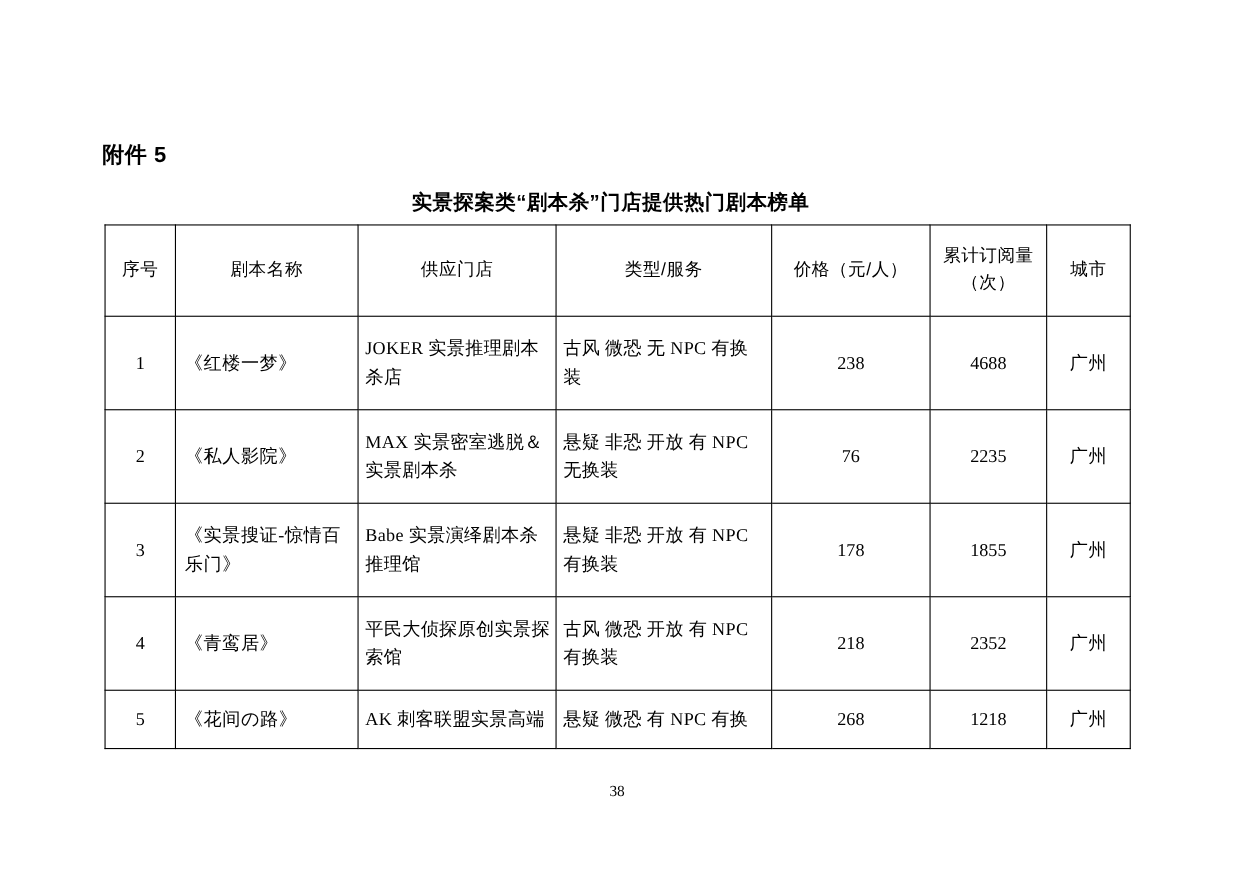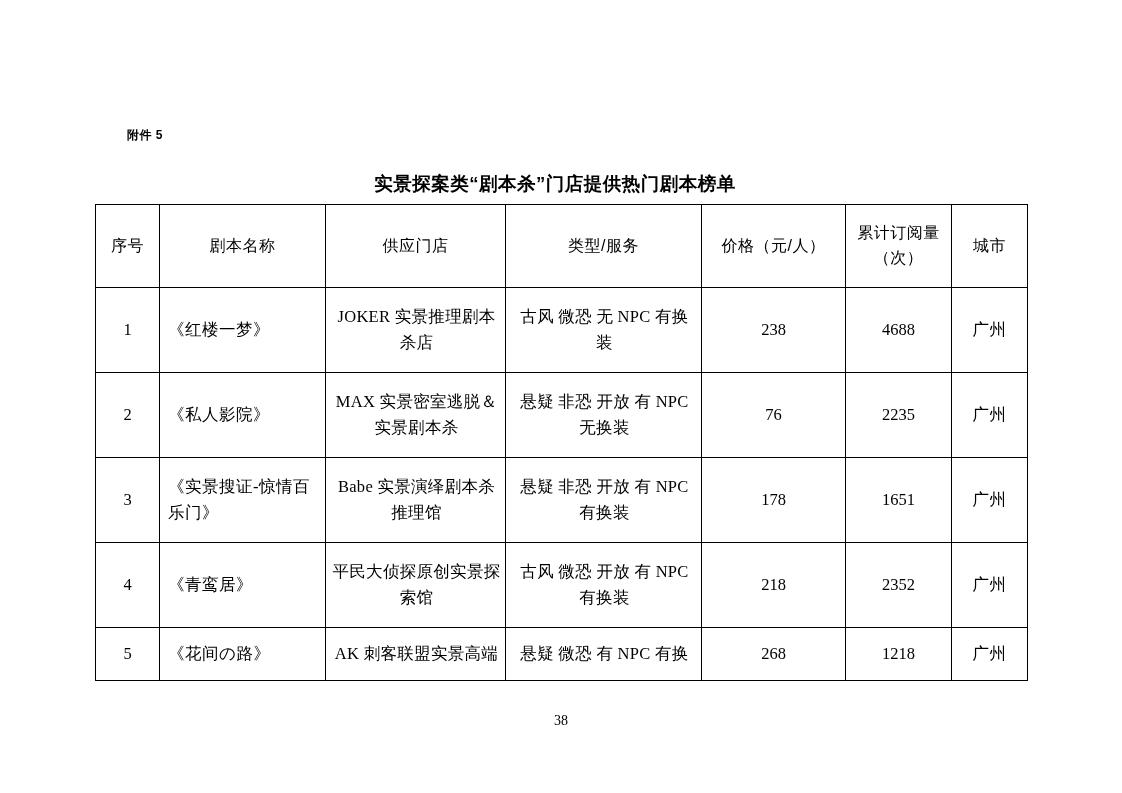--- a/index.html
+++ b/index.html
@@ -20,23 +20,22 @@
     left: 0; top: 0;
     width: 1122px;
     height: 793px;
   }
   .attachment-label {
     position: absolute;
     left: 93px;
     top: 127px;
     font-family: "Liberation Sans", sans-serif;
     font-weight: bold;
-    font-size: 12px;
+    font-size: 20px;
     letter-spacing: 0.5px;
-    margin-left: 34px;
   }
   .doc-title {
     position: absolute;
     left: 0;
     top: 171px;
     width: 1110px;
     text-align: center;
     font-family: "Liberation Sans", sans-serif;
     font-weight: bold;
     font-size: 18.5px;
@@ -82,21 +81,21 @@
   }
   tbody td.idx {
     text-align: center;
   }
   tbody td.name {
     text-align: left;
     padding: 0 8px;
     letter-spacing: 0.5px;
   }
   tbody td.shop, tbody td.type {
-    text-align: center;
+    text-align: left;
     padding: 0 4px 0 6px;
     letter-spacing: 0.3px;
   }
   tbody td.price, tbody td.subs {
     text-align: center;
   }
   tbody td.city {
     text-align: center;
     letter-spacing: 0.5px;
   }
@@ -159,21 +158,21 @@
         <td class="price">76</td>
         <td class="subs">2235</td>
         <td class="city">广州</td>
       </tr>
       <tr>
         <td class="idx">3</td>
         <td class="name">《实景搜证-惊情百乐门》</td>
         <td class="shop">Babe 实景演绎剧本杀推理馆</td>
         <td class="type">悬疑 非恐 开放 有 NPC 有换装</td>
         <td class="price">178</td>
-        <td class="subs">1651</td>
+        <td class="subs">1855</td>
         <td class="city">广州</td>
       </tr>
       <tr>
         <td class="idx">4</td>
         <td class="name">《青鸾居》</td>
         <td class="shop">平民大侦探原创实景探索馆</td>
         <td class="type">古风 微恐 开放 有 NPC 有换装</td>
         <td class="price">218</td>
         <td class="subs">2352</td>
         <td class="city">广州</td>

